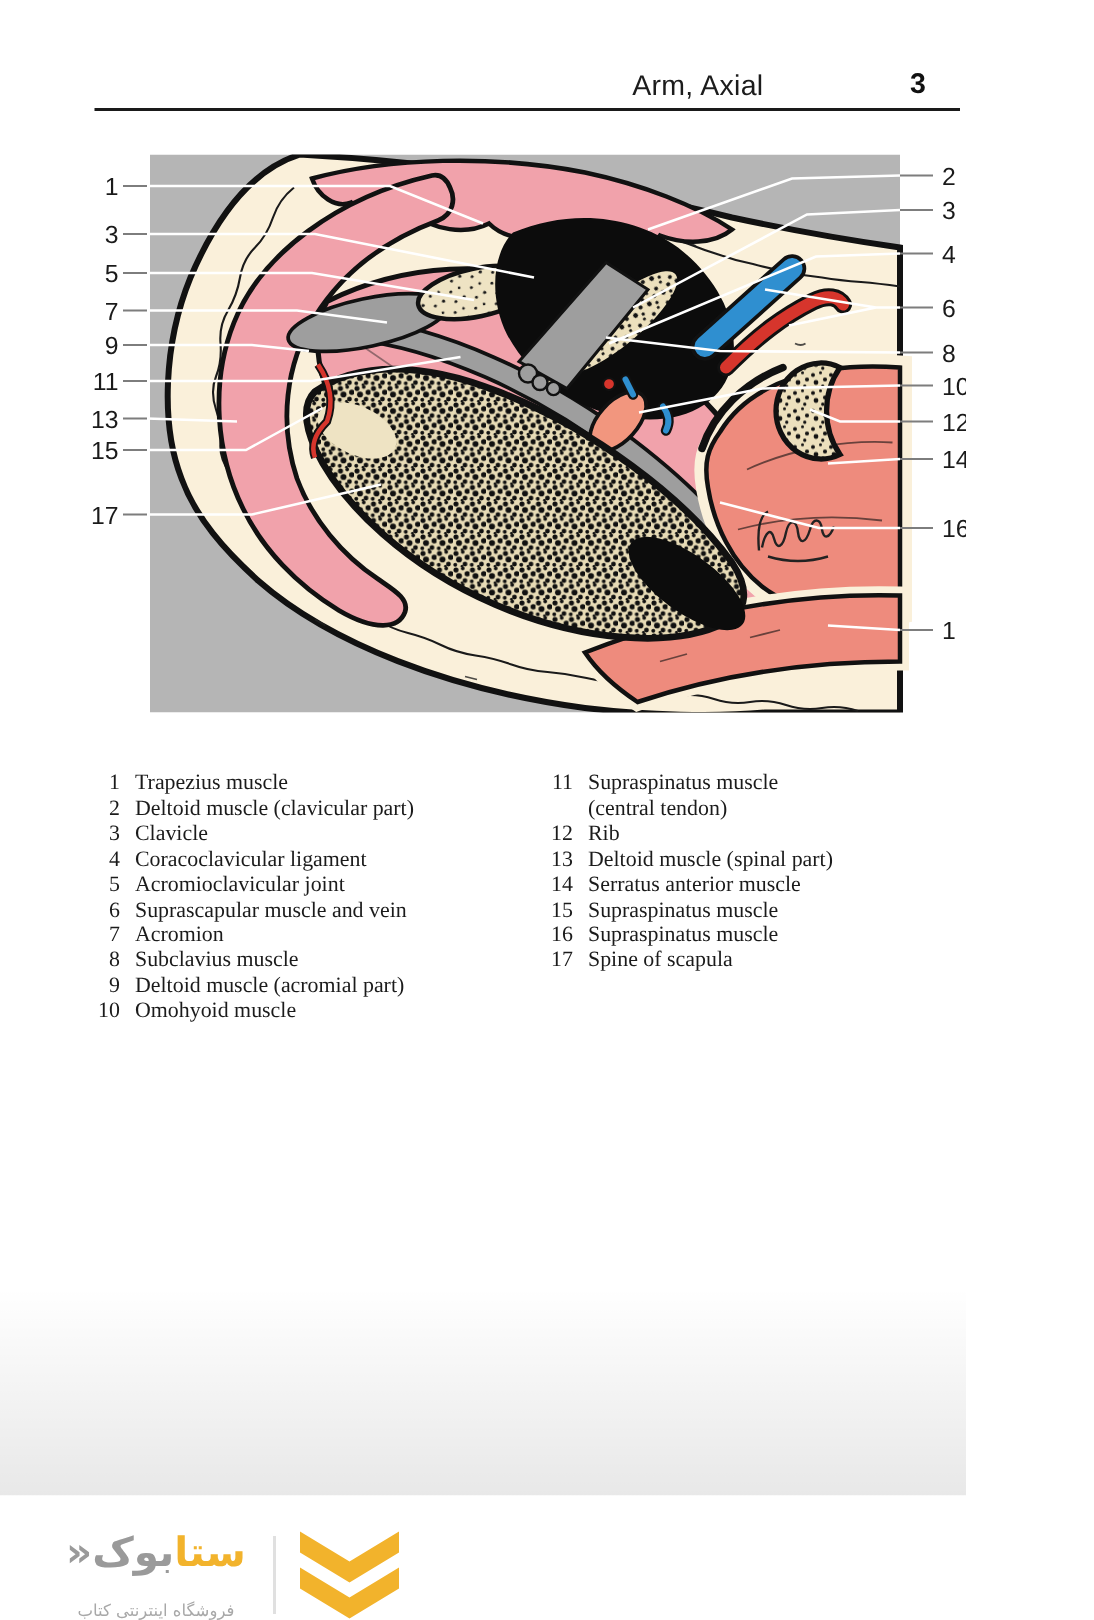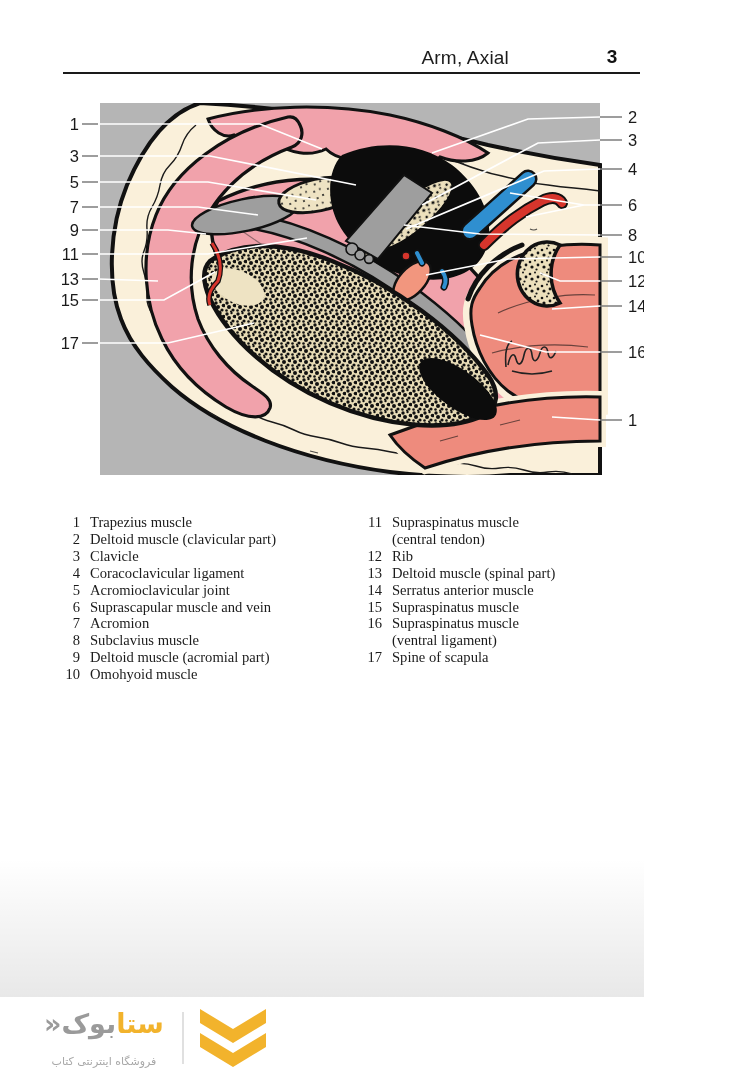--- a/index.html
+++ b/index.html
@@ -20,21 +20,21 @@
   .lcol.left{left:56px;width:290px;}
   .lcol.right{left:358px;width:300px;}
   .lrow{display:flex;}
   .lnum{width:24px;text-align:right;flex:0 0 24px;}
   .ltxt{padding-left:10px;text-align:center;}
   
   .grad{position:absolute;left:0;top:858px;width:729px;height:139px;
         background:linear-gradient(to bottom,rgba(0,0,0,0),rgba(0,0,0,0.09));}
   
   .footer{position:absolute;left:0;top:997px;width:729px;height:83px;background:#fff;}
-  .logo-wrap{position:absolute;left:44px;top:10px;display:flex;align-items:center;justify-content:flex-end;}
+  .logo-wrap{position:absolute;left:44px;top:22px;display:flex;align-items:center;justify-content:flex-end;}
   .wordmark-block{text-align:center;}
   .wordmark{direction:rtl;font-family:"DejaVu Sans",sans-serif;font-size:27px;font-weight:bold;line-height:30px;}
   .wm-yellow{color:#F2B32C;}
   .wm-gray{color:#9a9a9a;}
   .wm-guillemet{color:#9a9a9a;font-weight:bold;}
   .logo-sub{font-family:"DejaVu Sans",sans-serif;font-size:11px;color:#ad
 aaaa;color:#a8a8a8;margin-top:16px;}
   .logo-div{width:2px;height:52px;background:#e0e0e0;margin:0 14px 0 18px;}
   .ftr-right{position:absolute;right:24px;top:8px;text-align:right;}
   .ftr-fa{font-family:"DejaVu Sans",sans-serif;font-size:16px;color:#3a3a3a;direction:rtl;}
@@ -323,24 +323,20 @@
         </div>
       <div class="lrow">
           <span class="lnum">15</span>
           <span class="ltxt">Supraspinatus muscle</span>
         </div>
       <div class="lrow">
           <span class="lnum">16</span>
           <span class="ltxt">Supraspinatus muscle</span>
         </div>
       <div class="lrow">
-          <span class="lnum"></span>
-          <span class="ltxt">(ventral ligament)</span>
-        </div>
-      <div class="lrow">
           <span class="lnum">17</span>
           <span class="ltxt">Spine of scapula</span>
         </div>
     </div>
   </div>
 
   <div class="grad"></div>
 
   <div class="footer">
     <div class="logo-wrap">

